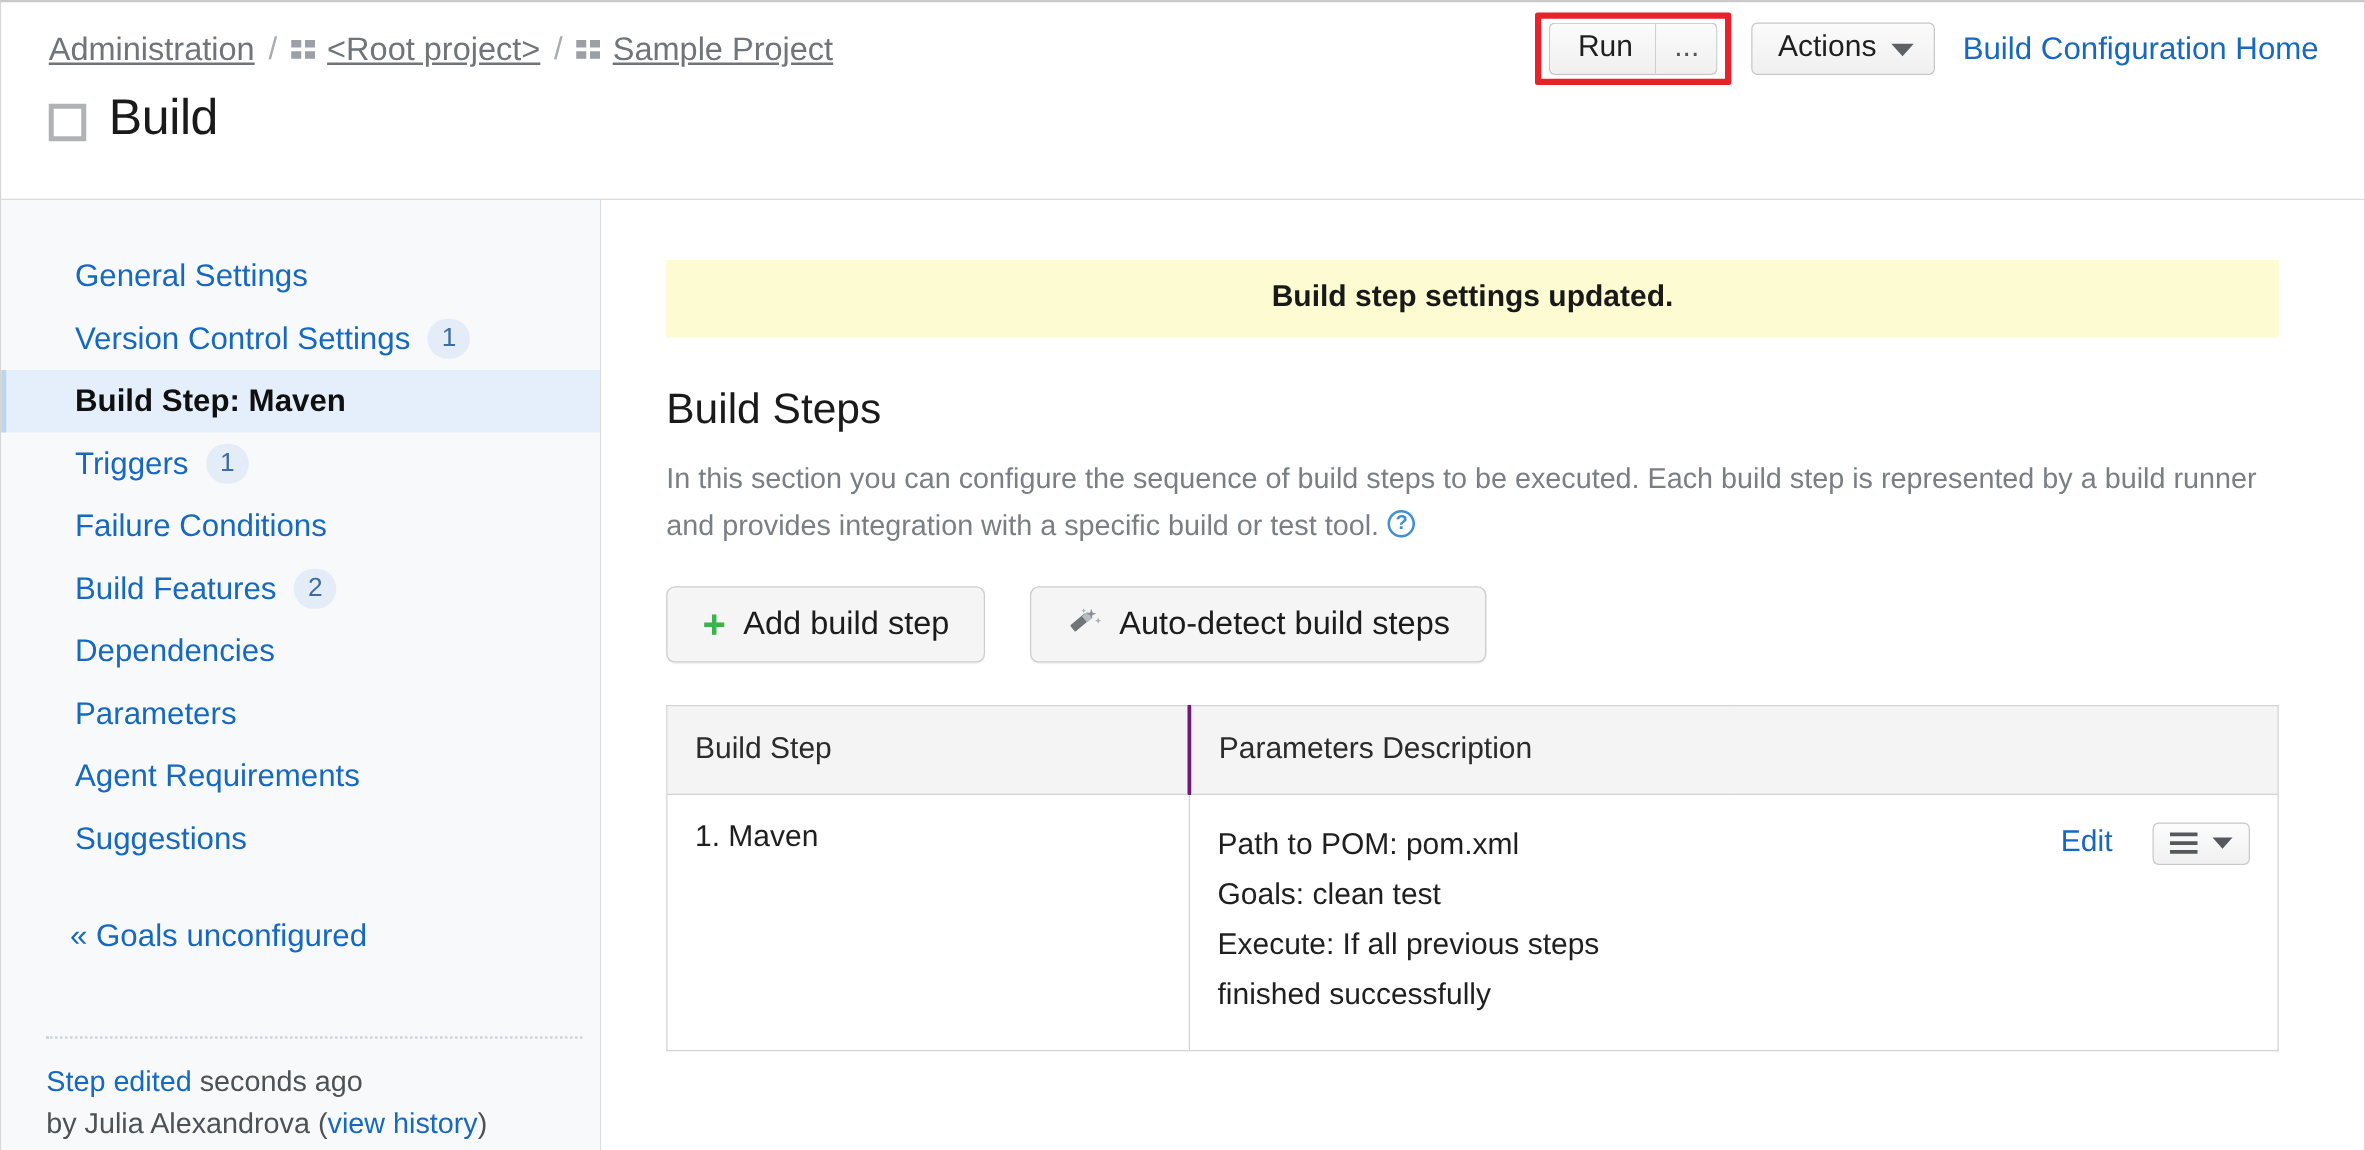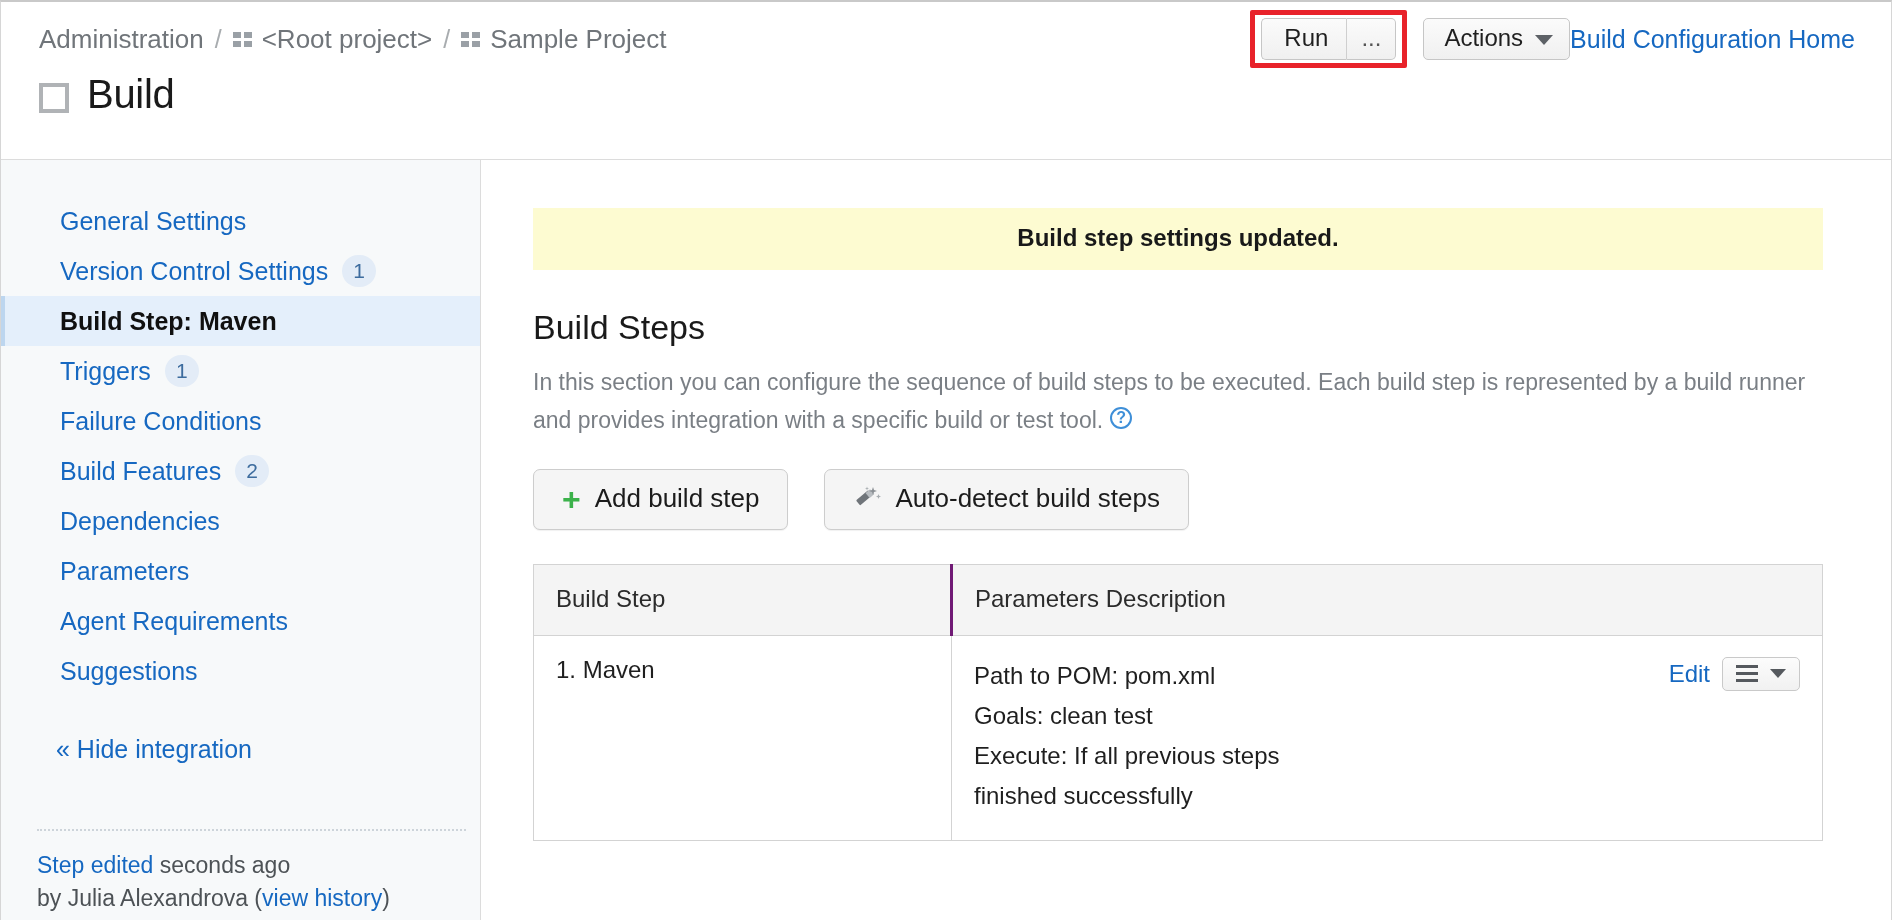--- a/index.html
+++ b/index.html
@@ -24,21 +24,21 @@
     border-bottom: 1px solid #dcdcdc;
     background: #fff;
   }
   .breadcrumb {
     position: absolute;
     left: 38px; top: 22px;
     display: flex; align-items: center;
     font-size: 26px; color: #6b7075;
     white-space: nowrap;
   }
-  .breadcrumb .crumb-text { color: #70757a; }
+  .breadcrumb .crumb-text { color: #70757a; text-decoration: underline; }
   .breadcrumb .crumb-sep { color: #a8acaf; margin: 0 11px; font-size: 25px; }
   .grid-icon {
     display: inline-block;
     width: 20px; height: 20px;
     margin-right: 9px;
     position: relative; top: 2px;
   }
   .grid-icon i {
     position: absolute;
     background: #9aa0a6;
@@ -101,20 +101,21 @@
   .split-btn .btn-more {
     border-top-left-radius: 0; border-bottom-left-radius: 0;
     border-left: 1px solid #cfcfcf;
     padding: 4px 14px 6px;
     color: #555;
   }
   .btn-actions {
     display: flex; align-items: center;
     gap: 12px;
     padding: 4px 16px 6px 20px;
+    margin-right: 22px;
   }
   .caret-down {
     width: 0; height: 0;
     border-left: 9px solid transparent;
     border-right: 9px solid transparent;
     border-top: 10px solid #5d6166;
     position: relative; top: 2px;
   }
   .bc-home-link {
     font-size: 25px;
@@ -266,21 +267,21 @@
   .steps-table td {
     font-size: 24px;
     color: #1f1f1f;
     padding: 20px 22px 24px;
     vertical-align: top;
     background: #fff;
   }
   .steps-table td.col-step { border-right: 1px solid #d3d3d3; }
   .param-line { line-height: 40px; color: #1f1f1f; }
   .row-actions {
-    display: flex; align-items: center; gap: 12px;
+    display: flex; align-items: flex-end; gap: 32px;
     justify-content: flex-end;
     white-space: nowrap;
   }
   .edit-link { color: #1668c1; font-size: 24px; cursor: pointer; line-height: 36px; }
   .menu-btn {
     display: flex; align-items: center; gap: 12px;
     border: 1px solid #c9c9c9;
     border-radius: 5px;
     background: linear-gradient(#fcfcfc, #f1f1f1);
     padding: 7px 13px 8px;
@@ -379,21 +380,21 @@
             <span>Parameters</span>
           </div>
           <div class="nav-item">
             <span>Agent Requirements</span>
           </div>
           <div class="nav-item">
             <span>Suggestions</span>
           </div>
         </div>
       <div class="nav-spacer"></div>
-      <div class="hide-unconfigured">« Hide integration</div>
+      <div class="hide-unconfigured">« Goals unconfigured</div>
 
       <div class="sidebar-footer">
         <div>
           <a>Step edited</a>
           <span class="muted">seconds ago</span>
         </div>
         <div>
           <span class="muted">by Julia Alexandrova</span>
           <span class="muted">(</span><a>view history</a><span class="muted">)</span>
         </div>

